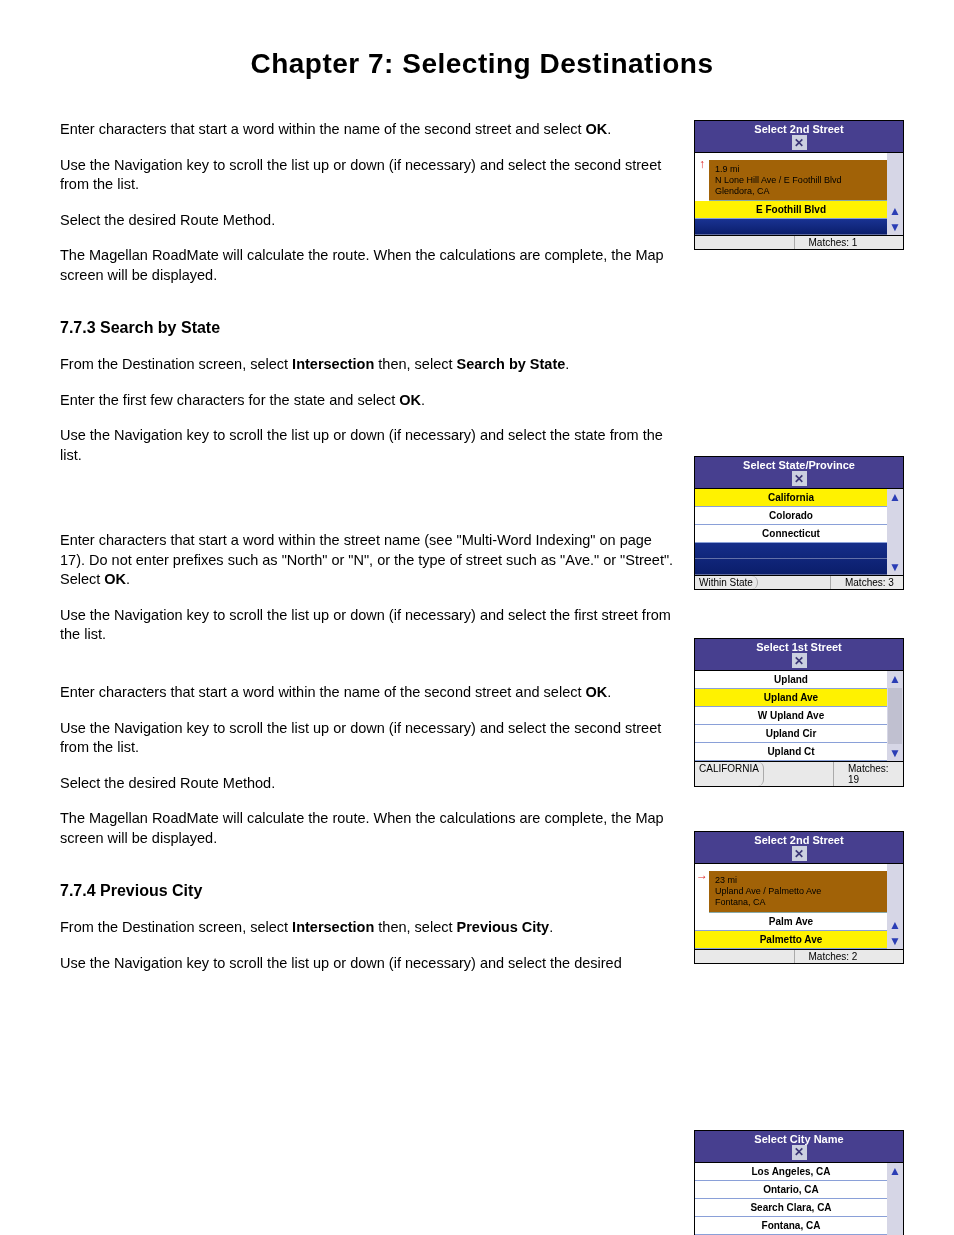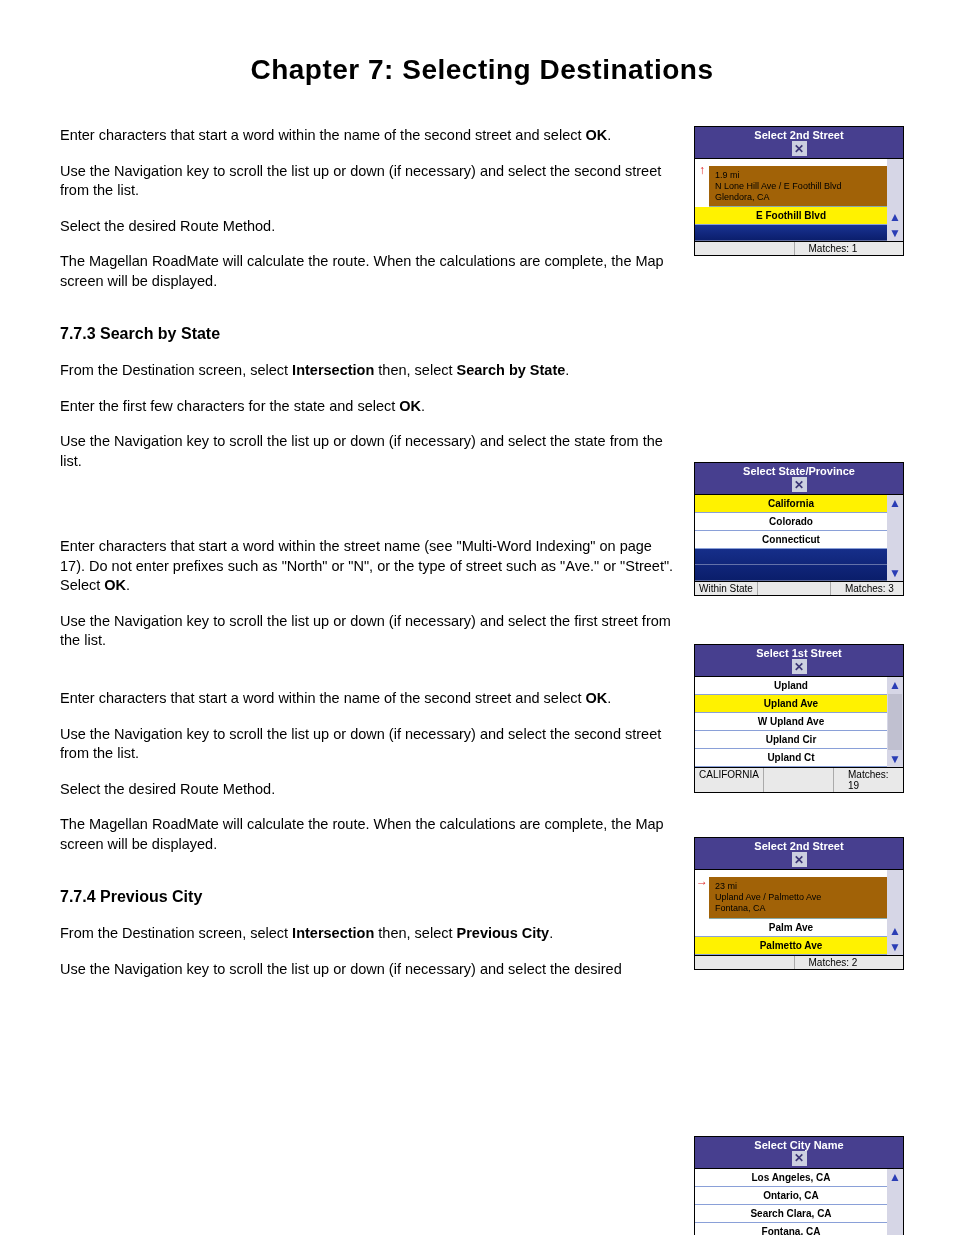--- a/index.html
+++ b/index.html
@@ -12,21 +12,21 @@
     padding: 30px 50px 20px 60px;
     position: relative;
   }
   h1.title {
     font-family: "Arial Black", Arial, sans-serif;
     font-weight: 900;
     font-size: 28px;
     letter-spacing: 0.5px;
     text-align: center;
     margin-bottom: 40px;
-    margin-top: 24px;
+    margin-top: 18px;
   }
   .content-wrap {
     display: flex;
     flex-direction: row;
     gap: 18px;
     align-items: flex-start;
   }
   .col-text {
     flex: 1;
     font-size: 14.5px;
@@ -112,21 +112,21 @@
     font-size:10px;
     border-top:1px solid #000;
     background:#e9e9e9;
     gap:10px;
   }
   .dev-status .cell {
     padding:1px 4px;
     border-right:1px solid #aaa;
   }
   .dev-status .cell:last-child{border-right:none;flex:1;text-align:left;}
-  .dev-status .left{flex:0 0 auto;}
+  .dev-status .left{flex:0 0 auto;border-radius:6px;}
   .dev-status .spacer{flex:1;}
   .info-box {
     flex:1;
     background:#a16207;
     padding:4px 6px;
     font-size:9px;
     line-height:1.2;
     border-bottom:1px solid #8aa;
     margin-top:7px;
   }

